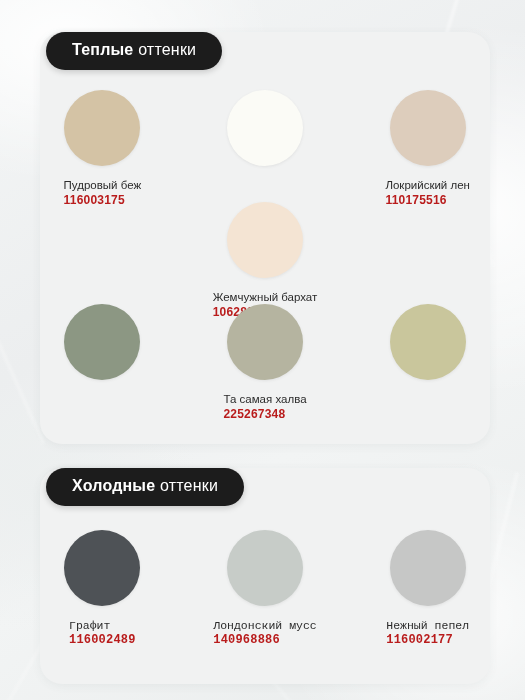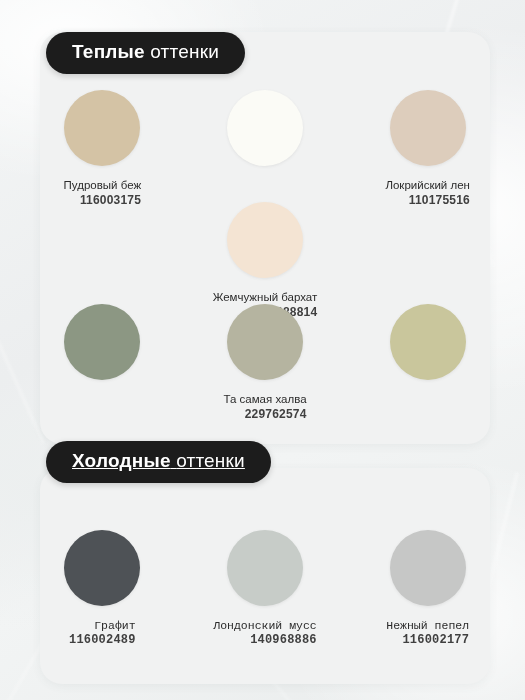--- a/index.html
+++ b/index.html
@@ -52,28 +52,28 @@
   #card-cool { top: 468px; height: 216px; font-family: Liberation Mono, monospace; }
 
   
   .badge {
     position: absolute;
     left: 46px;
     background: #1c1c1c;
     color: #ffffff;
     border-radius: 999px;
     padding: 9px 26px 11px 26px;
-    font-size: 19px;
+    font-size: 16px;
     letter-spacing: 0.2px;
     white-space: nowrap;
     z-index: 5;
     box-shadow: 0 2px 6px rgba(0,0,0,0.18);
   }
   #badge-warm { top: 32px; }
-  #badge-cool { top: 441px; text-decoration: underline; }
+  #badge-cool { top: 468px; }
   .badge .strong { font-weight: bold; }
   .badge .light  { font-weight: normal; }
 
   
   .row {
     display: flex;
     justify-content: center;
     gap: 38px;
   }
   .swatch {
@@ -83,33 +83,33 @@
     align-items: center;
   }
   .dot {
     width: 76px;
     height: 76px;
     border-radius: 50%;
     box-shadow: 0 1px 3px rgba(90,90,90,0.10);
   }
   .cap {
     margin-top: 12px;
-    text-align: right;
+    text-align: left;
     line-height: 1.32;
   }
   .cap .name {
     display: block;
     font-size: 11.5px;
     color: #2b2b2b;
   }
   .cap .code {
     display: block;
     font-size: 12px;
     font-weight: bold;
-    color: #404040;
+    color: #b91c1c;
     letter-spacing: 0.2px;
   }
 
   #warm-row-1 { position: absolute; left: 0; right: 0; top: 58px; }
   #warm-row-2 { position: absolute; left: 0; right: 0; top: 170px; }
   #warm-row-3 { position: absolute; left: 0; right: 0; top: 272px; }
   #cool-row-1 { position: absolute; left: 0; right: 0; top: 62px; }
 </style>
 </head>
 <body>
@@ -153,21 +153,21 @@
       </div>
     </div>
   <div class="row" id="warm-row-3">
       <div class="swatch">
         <div class="dot" style="background: rgb(140, 151, 131);"></div>
       </div>
       <div class="swatch">
         <div class="dot" style="background: rgb(181, 180, 160);"></div>
         <div class="cap">
           <span class="name">Та самая халва</span>
-          <span class="code">229762574</span>
+          <span class="code">225267348</span>
         </div>
       </div>
       <div class="swatch">
         <div class="dot" style="background: rgb(201, 198, 156);"></div>
       </div>
     </div>
 </div>
 
 <div class="badge" id="badge-warm">
   <span class="strong">Теплые</span>

